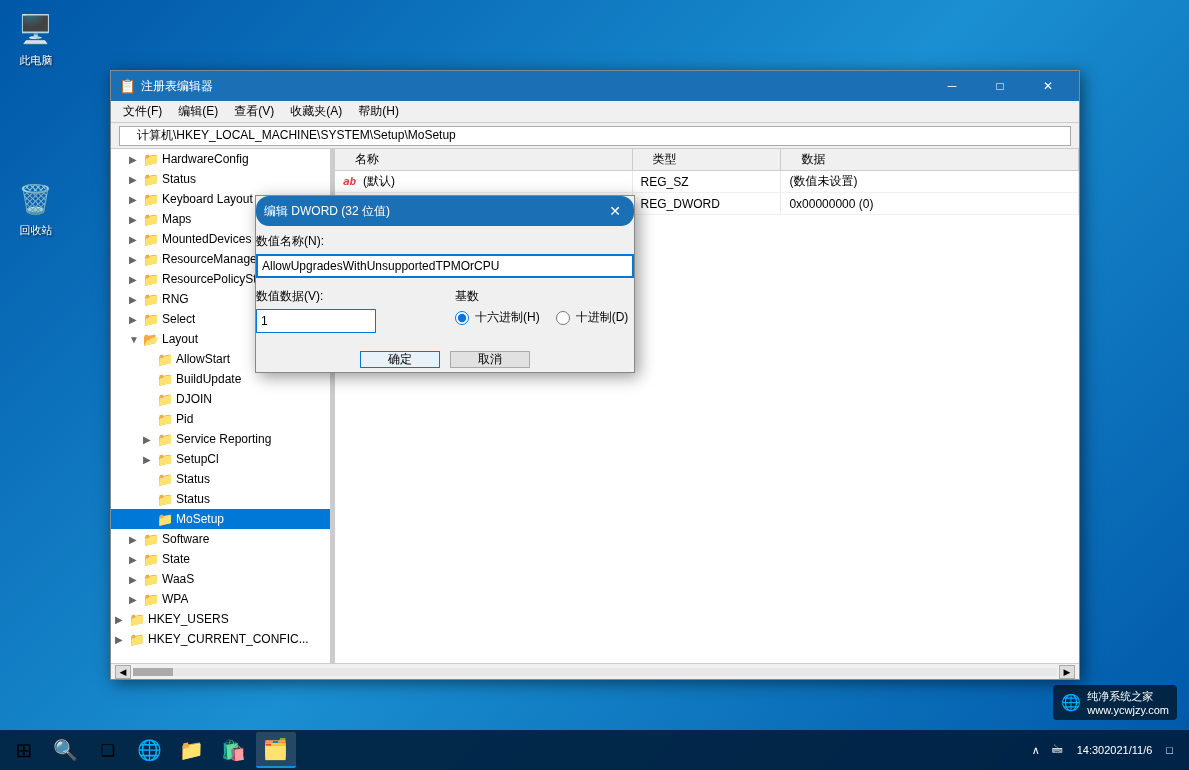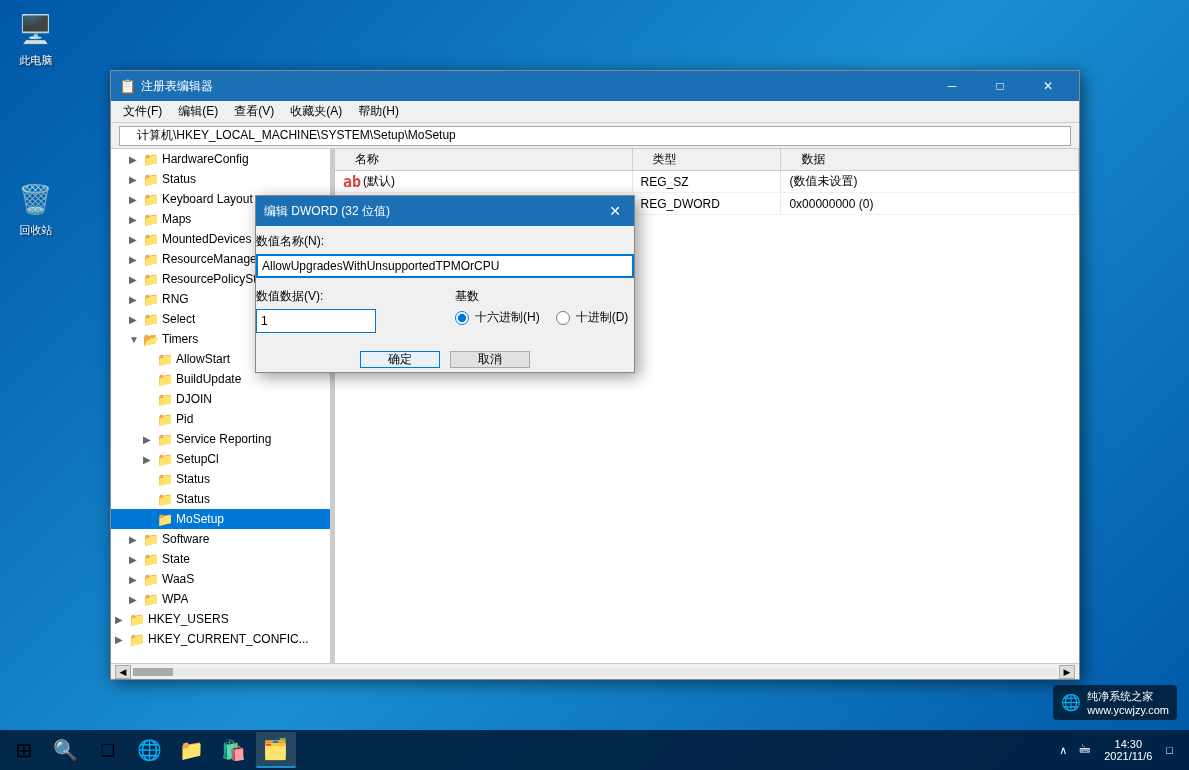--- a/index.html
+++ b/index.html
@@ -265,20 +265,21 @@
       border: 1px solid #888;
       box-shadow: 4px 4px 15px rgba(0,0,0,0.4);
     }
     .dialog-title-bar {
       background: #1a6fb5;
       height: 30px;
       display: flex;
       align-items: center;
       padding: 0 8px;
       justify-content: space-between;
+      border-radius: 13px;
     }
     .dialog-title-text {
       color: white;
       font-size: 12px;
     }
     .dialog-close-btn {
       width: 22px;
       height: 22px;
       background: transparent;
       border: none;
@@ -401,21 +402,21 @@
       padding-right: 8px;
     }
     .taskbar-tray-item {
       font-size: 11px;
       color: white;
       padding: 2px 4px;
       cursor: pointer;
     }
     .taskbar-clock {
       display: flex;
-      flex-direction: column;
+      flex-direction: row;
       align-items: center;
       color: white;
       font-size: 11px;
       padding: 2px 6px;
       cursor: pointer;
     }
 
     
     .watermark {
       position: absolute;
@@ -539,21 +540,21 @@
 
       <div class="tree-item indent-1">
         <span class="tree-chevron">▶</span>
         <span class="folder-icon">📁</span>
         <span class="tree-label">Select</span>
       </div>
 
       <div class="tree-item indent-1">
         <span class="tree-chevron">▼</span>
         <span class="folder-icon">📂</span>
-        <span class="tree-label">Timers</span>
+        <span class="tree-label">Layout</span>
       </div>
 
       <div class="tree-item indent-2">
         <span class="tree-chevron"></span>
         <span class="folder-icon">📁</span>
         <span class="tree-label">AllowStart</span>
       </div>
 
       <div class="tree-item indent-2">
         <span class="tree-chevron"></span>
@@ -645,21 +646,21 @@
     <div class="right-panel">
       <div class="right-panel-header">
         <div class="col-header">名称</div>
         <div class="col-header">类型</div>
         <div class="col-header">数据</div>
       </div>
       <div class="registry-table">
 
         <div class="registry-row">
           <div class="registry-cell">
-            <span class="registry-cell-icon" style="color:#d44;font-weight:bold;font-size:15px;font-family:monospace;">ab</span>
+            <span class="registry-cell-icon" style="color:#d44;font-weight:bold;font-size:11px;font-family:monospace;font-style:italic;">ab</span>
             <span>(默认)</span>
           </div>
           <div class="registry-cell">REG_SZ</div>
           <div class="registry-cell">(数值未设置)</div>
         </div>
 
         <div class="registry-row">
           <div class="registry-cell">
             <span class="registry-cell-icon" style="font-size:11px;color:#888;">▪</span>
             <span>AllowUpgradesWithUnsupportedTPMOrCPU</span>

